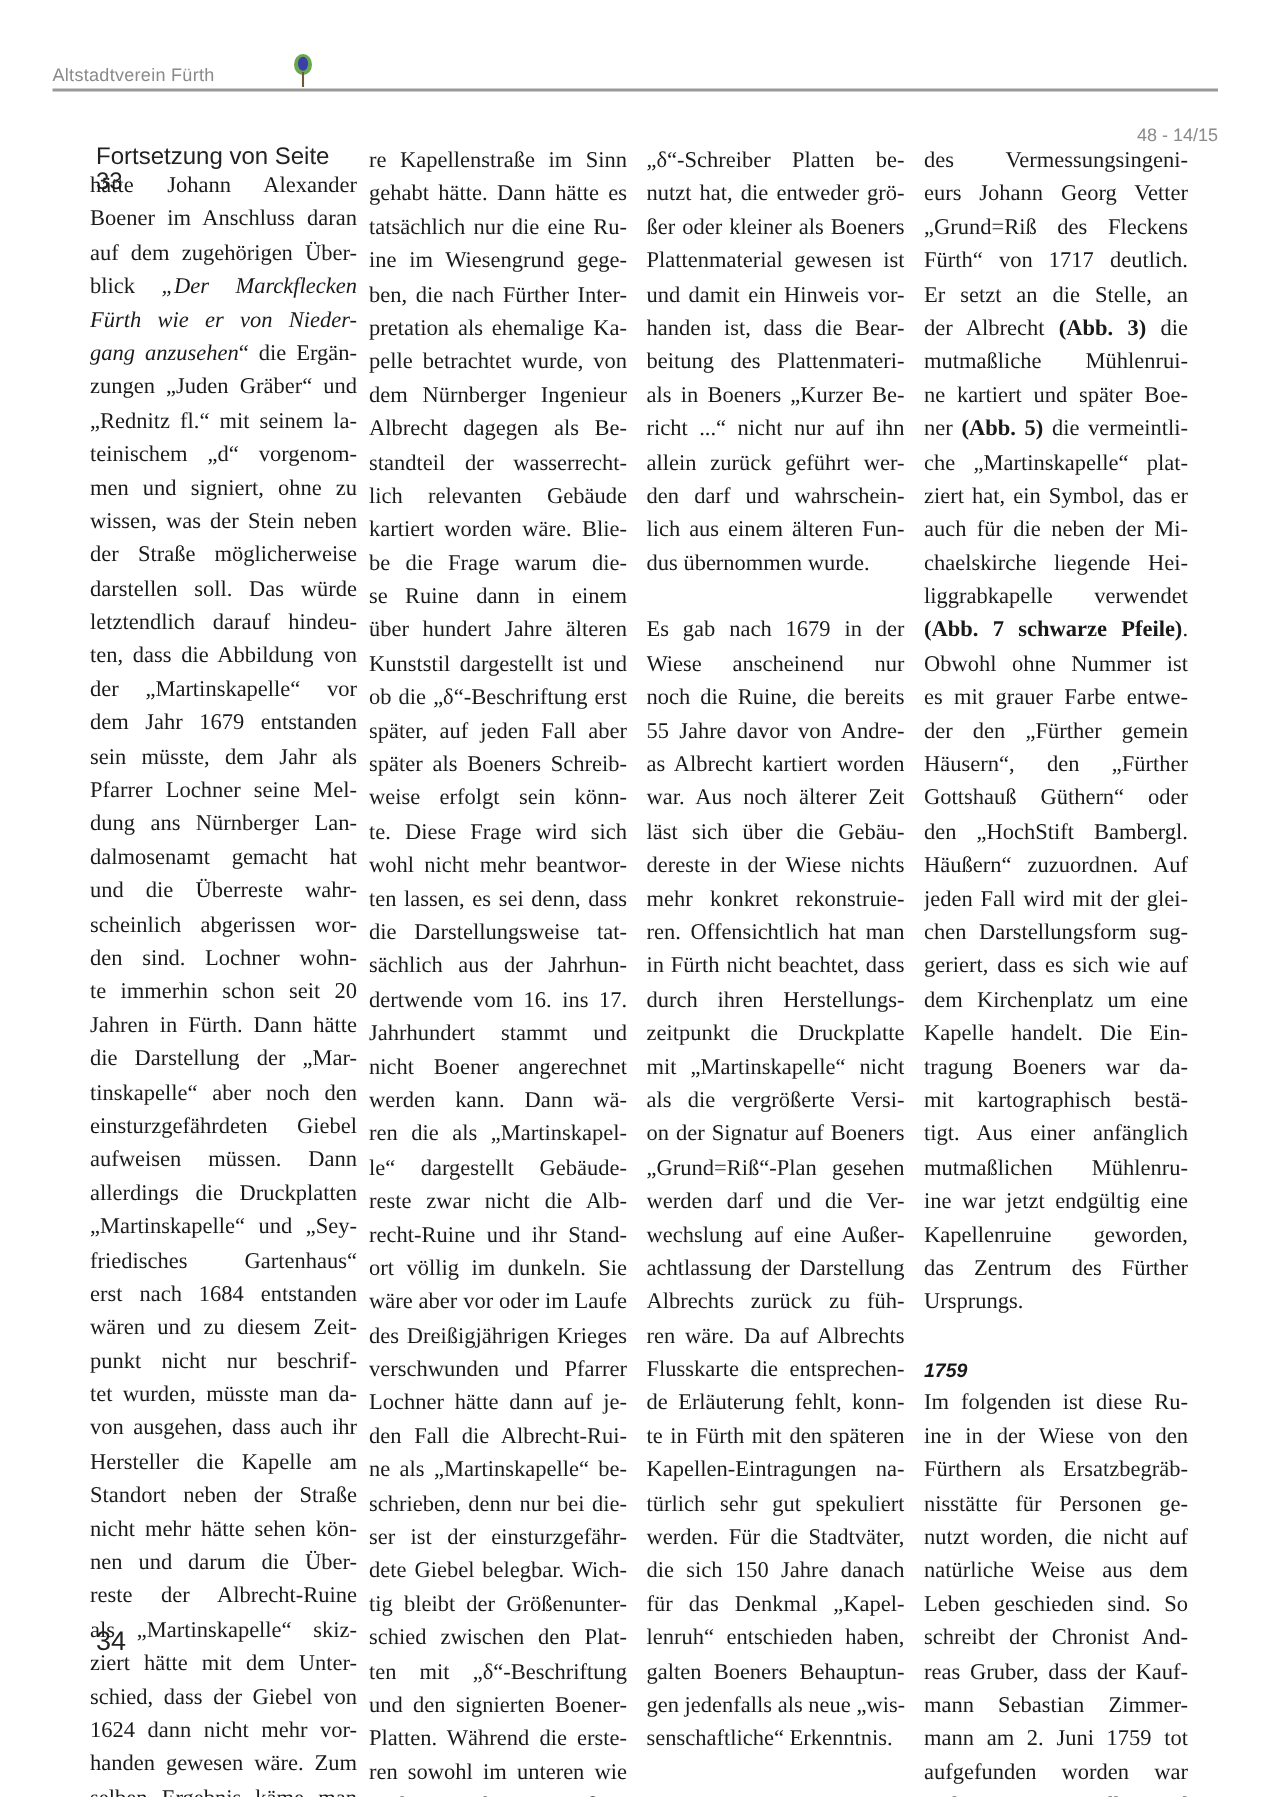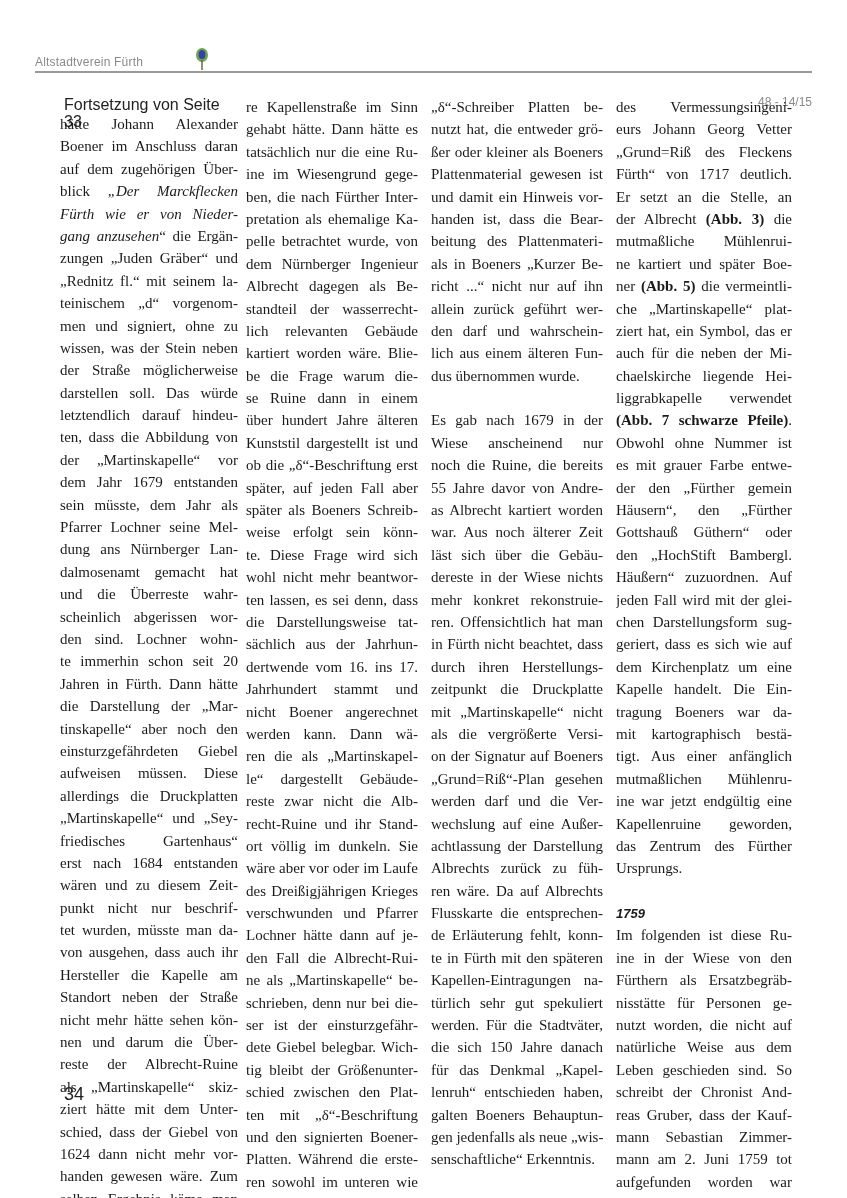--- a/index.html
+++ b/index.html
@@ -1,17 +1,17 @@
 <!DOCTYPE html>
 <html><head>
 <meta charset="utf-8">
 <style>
   html, body { margin: 0; padding: 0; background: #ffffff; }
   body { width: 847px; height: 1198px; position: relative; overflow: hidden; }
-  .header { position: absolute; left: 35px; top: 47px; width: 777px; height: 24px; border-bottom: 2px solid #9a9a9a; }
+  .header { position: absolute; left: 35px; top: 35px; width: 777px; height: 24px; border-bottom: 2px solid #9a9a9a; }
   .hdr-left { position: absolute; left: 0; top: 8px; font-family: "Liberation Sans", sans-serif; font-size: 12px; color: #8a8a8a; letter-spacing: 0.2px; }
   .hdr-right { position: absolute; right: 0; top: 8px; font-family: "Liberation Sans", sans-serif; font-size: 12px; color: #8a8a8a; margin-top: 40px; }
   .logo { position: absolute; left: 160px; top: 1px; width: 14px; height: 22px; }
   .col { position: absolute; top: 96px; font-family: "Liberation Serif", serif; font-size: 15px; color: #1a1a1a; }
   .line { height: 22.4px; line-height: 22.4px; white-space: nowrap; text-align: justify; text-align-last: justify; overflow: hidden; }
   .line.last { text-align-last: left; }
   .line.blank { height: 22.4px; }
   .cont { font-family: "Liberation Sans", sans-serif; font-size: 16px; height: 17px; line-height: 17px; margin-left: 4px; color: #222; }
   .heading { font-family: "Liberation Sans", sans-serif; font-weight: bold; font-size: 13px; height: 22.4px; line-height: 24px; font-style: italic; }
   .c1 { left: 60px; width: 178px; }
@@ -60,21 +60,21 @@
       <div class="line">dung ans Nürnberger Lan-</div>
       <div class="line">dalmosenamt gemacht hat</div>
       <div class="line">und die Überreste wahr-</div>
       <div class="line">scheinlich abgerissen wor-</div>
       <div class="line">den sind. Lochner wohn-</div>
       <div class="line">te immerhin schon seit 20</div>
       <div class="line">Jahren in Fürth. Dann hätte</div>
       <div class="line">die Darstellung der „Mar-</div>
       <div class="line">tinskapelle“ aber noch den</div>
       <div class="line">einsturzgefährdeten Giebel</div>
-      <div class="line">aufweisen müssen. Diese</div>
+      <div class="line">aufweisen müssen. Dann</div>
       <div class="line">allerdings die Druckplatten</div>
       <div class="line">„Martinskapelle“ und „Sey-</div>
       <div class="line">friedisches Gartenhaus“</div>
       <div class="line">erst nach 1684 entstanden</div>
       <div class="line">wären und zu diesem Zeit-</div>
       <div class="line">punkt nicht nur beschrif-</div>
       <div class="line">tet wurden, müsste man da-</div>
       <div class="line">von ausgehen, dass auch ihr</div>
       <div class="line">Hersteller die Kapelle am</div>
       <div class="line">Standort neben der Straße</div>

